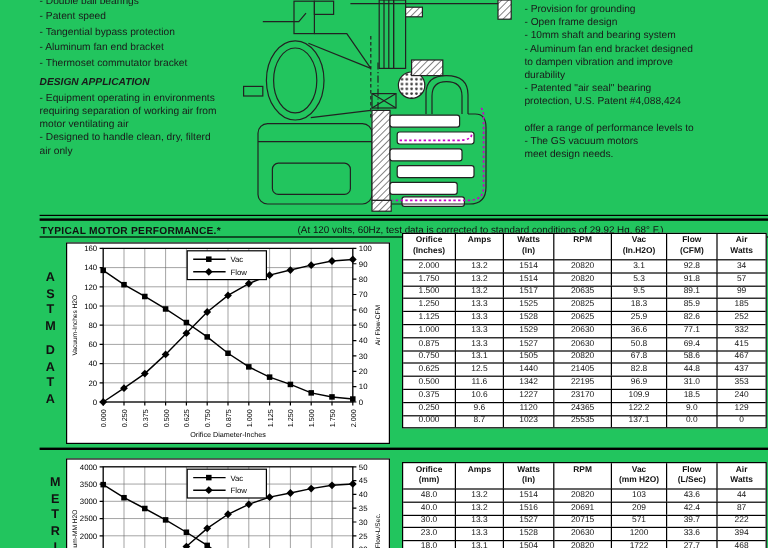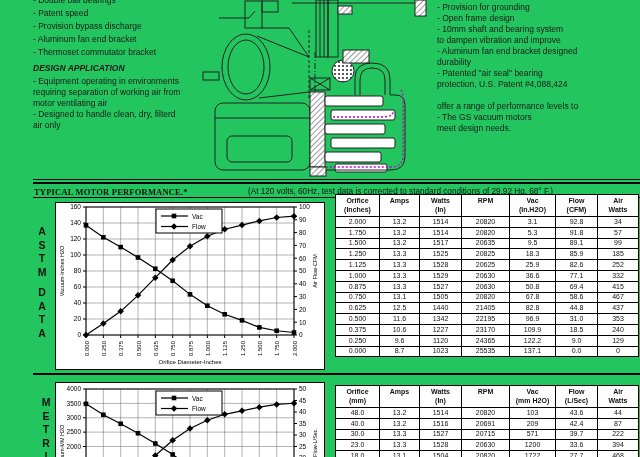--- a/index.html
+++ b/index.html
@@ -2,21 +2,21 @@
 <html><head>
 <meta charset="utf-8">
 <style>
   html,body{margin:0;padding:0;background:#e8e8e8;}
   .page{position:relative;width:640px;height:457px;background:#22c55e;overflow:hidden;
         font-family:"Liberation Sans",sans-serif;color:#111;}
   .textcol{position:absolute;font-size:8.5px;line-height:13px;color:#1a1a1a;}
   .textcol .ln{white-space:nowrap;}
   .bold{font-weight:bold;font-style:italic;}
   .rule{position:absolute;background:#000;}
-  .sect-title{position:absolute;font-size:8.5px;font-weight:bold;letter-spacing:.2px;font-family:Liberation Serif, serif;}
+  .sect-title{position:absolute;font-size:8.5px;font-weight:bold;letter-spacing:.2px;}
   .sect-cond{position:absolute;font-size:8.2px;}
   .vlabel{position:absolute;font-weight:bold;font-size:10.5px;line-height:13.5px;width:14px;text-align:center;}
   .chartbox{position:absolute;border:1px solid #000;background:#fff;}
   .chartbox svg{display:block;font-family:"Liberation Sans",sans-serif;}
   .dtable{position:absolute;border:1.5px solid #000;background:#fff;font-size:7px;}
   .trow{display:flex;}
   .trow .tcell{width:40px;height:10.8px;box-sizing:border-box;border-right:1px solid #000;border-top:1px solid #000;
         display:flex;flex-direction:column;justify-content:center;align-items:center;line-height:1.15;}
   .trow:first-child .tcell{border-top:none;}
   .trow .tcell:last-child{border-right:none;}
@@ -25,41 +25,41 @@
   .c4{width:46px!important}.c5{width:42px!important}.c6{width:40px!important}
 </style>
 </head>
 <body>
 
 <div class="page">
 
   <div class="textcol" style="left:33px;top:-6px;width:195px">
       <div class="ln">- Double ball bearings</div>
       <div class="ln">- Patent speed</div>
-      <div class="ln">- Provision bypass discharge</div>
+      <div class="ln">- Tangential bypass protection</div>
       <div class="ln">- Aluminum fan end bracket</div>
       <div class="ln">- Thermoset commutator bracket</div>
     </div>
 
   <div class="textcol bold" style="left:33px;top:62px">DESIGN APPLICATION</div>
 
   <div class="textcol" style="left:33px;top:76px;width:200px;line-height:11px">
       <div class="ln">- Equipment operating in environments</div>
       <div class="ln">requiring separation of working air from</div>
       <div class="ln">motor ventilating air</div>
       <div class="ln">- Designed to handle clean, dry, filterd</div>
       <div class="ln">air only</div>
     </div>
 
   <div class="textcol" style="left:437px;top:2px;width:200px;line-height:11px">
       <div class="ln">- Provision for grounding</div>
       <div class="ln">- Open frame design</div>
       <div class="ln">- 10mm shaft and  bearing system</div>
+      <div class="ln">- Aluminum fan end bracket designed</div>
       <div class="ln">to dampen vibration and improve</div>
-      <div class="ln">- Aluminum fan end bracket designed</div>
       <div class="ln">durability</div>
       <div class="ln">- Patented "air seal" bearing</div>
       <div class="ln">protection,  U.S. Patent #4,088,424</div>
       <div class="ln">&nbsp;</div>
       <div class="ln">offer a range of performance levels to</div>
       <div class="ln">- The GS vacuum motors</div>
       <div class="ln">meet design needs.</div>
     </div>
 
   <svg style="position:absolute;left:197px;top:0" width="232" height="178" viewBox="0 0 232 178">

